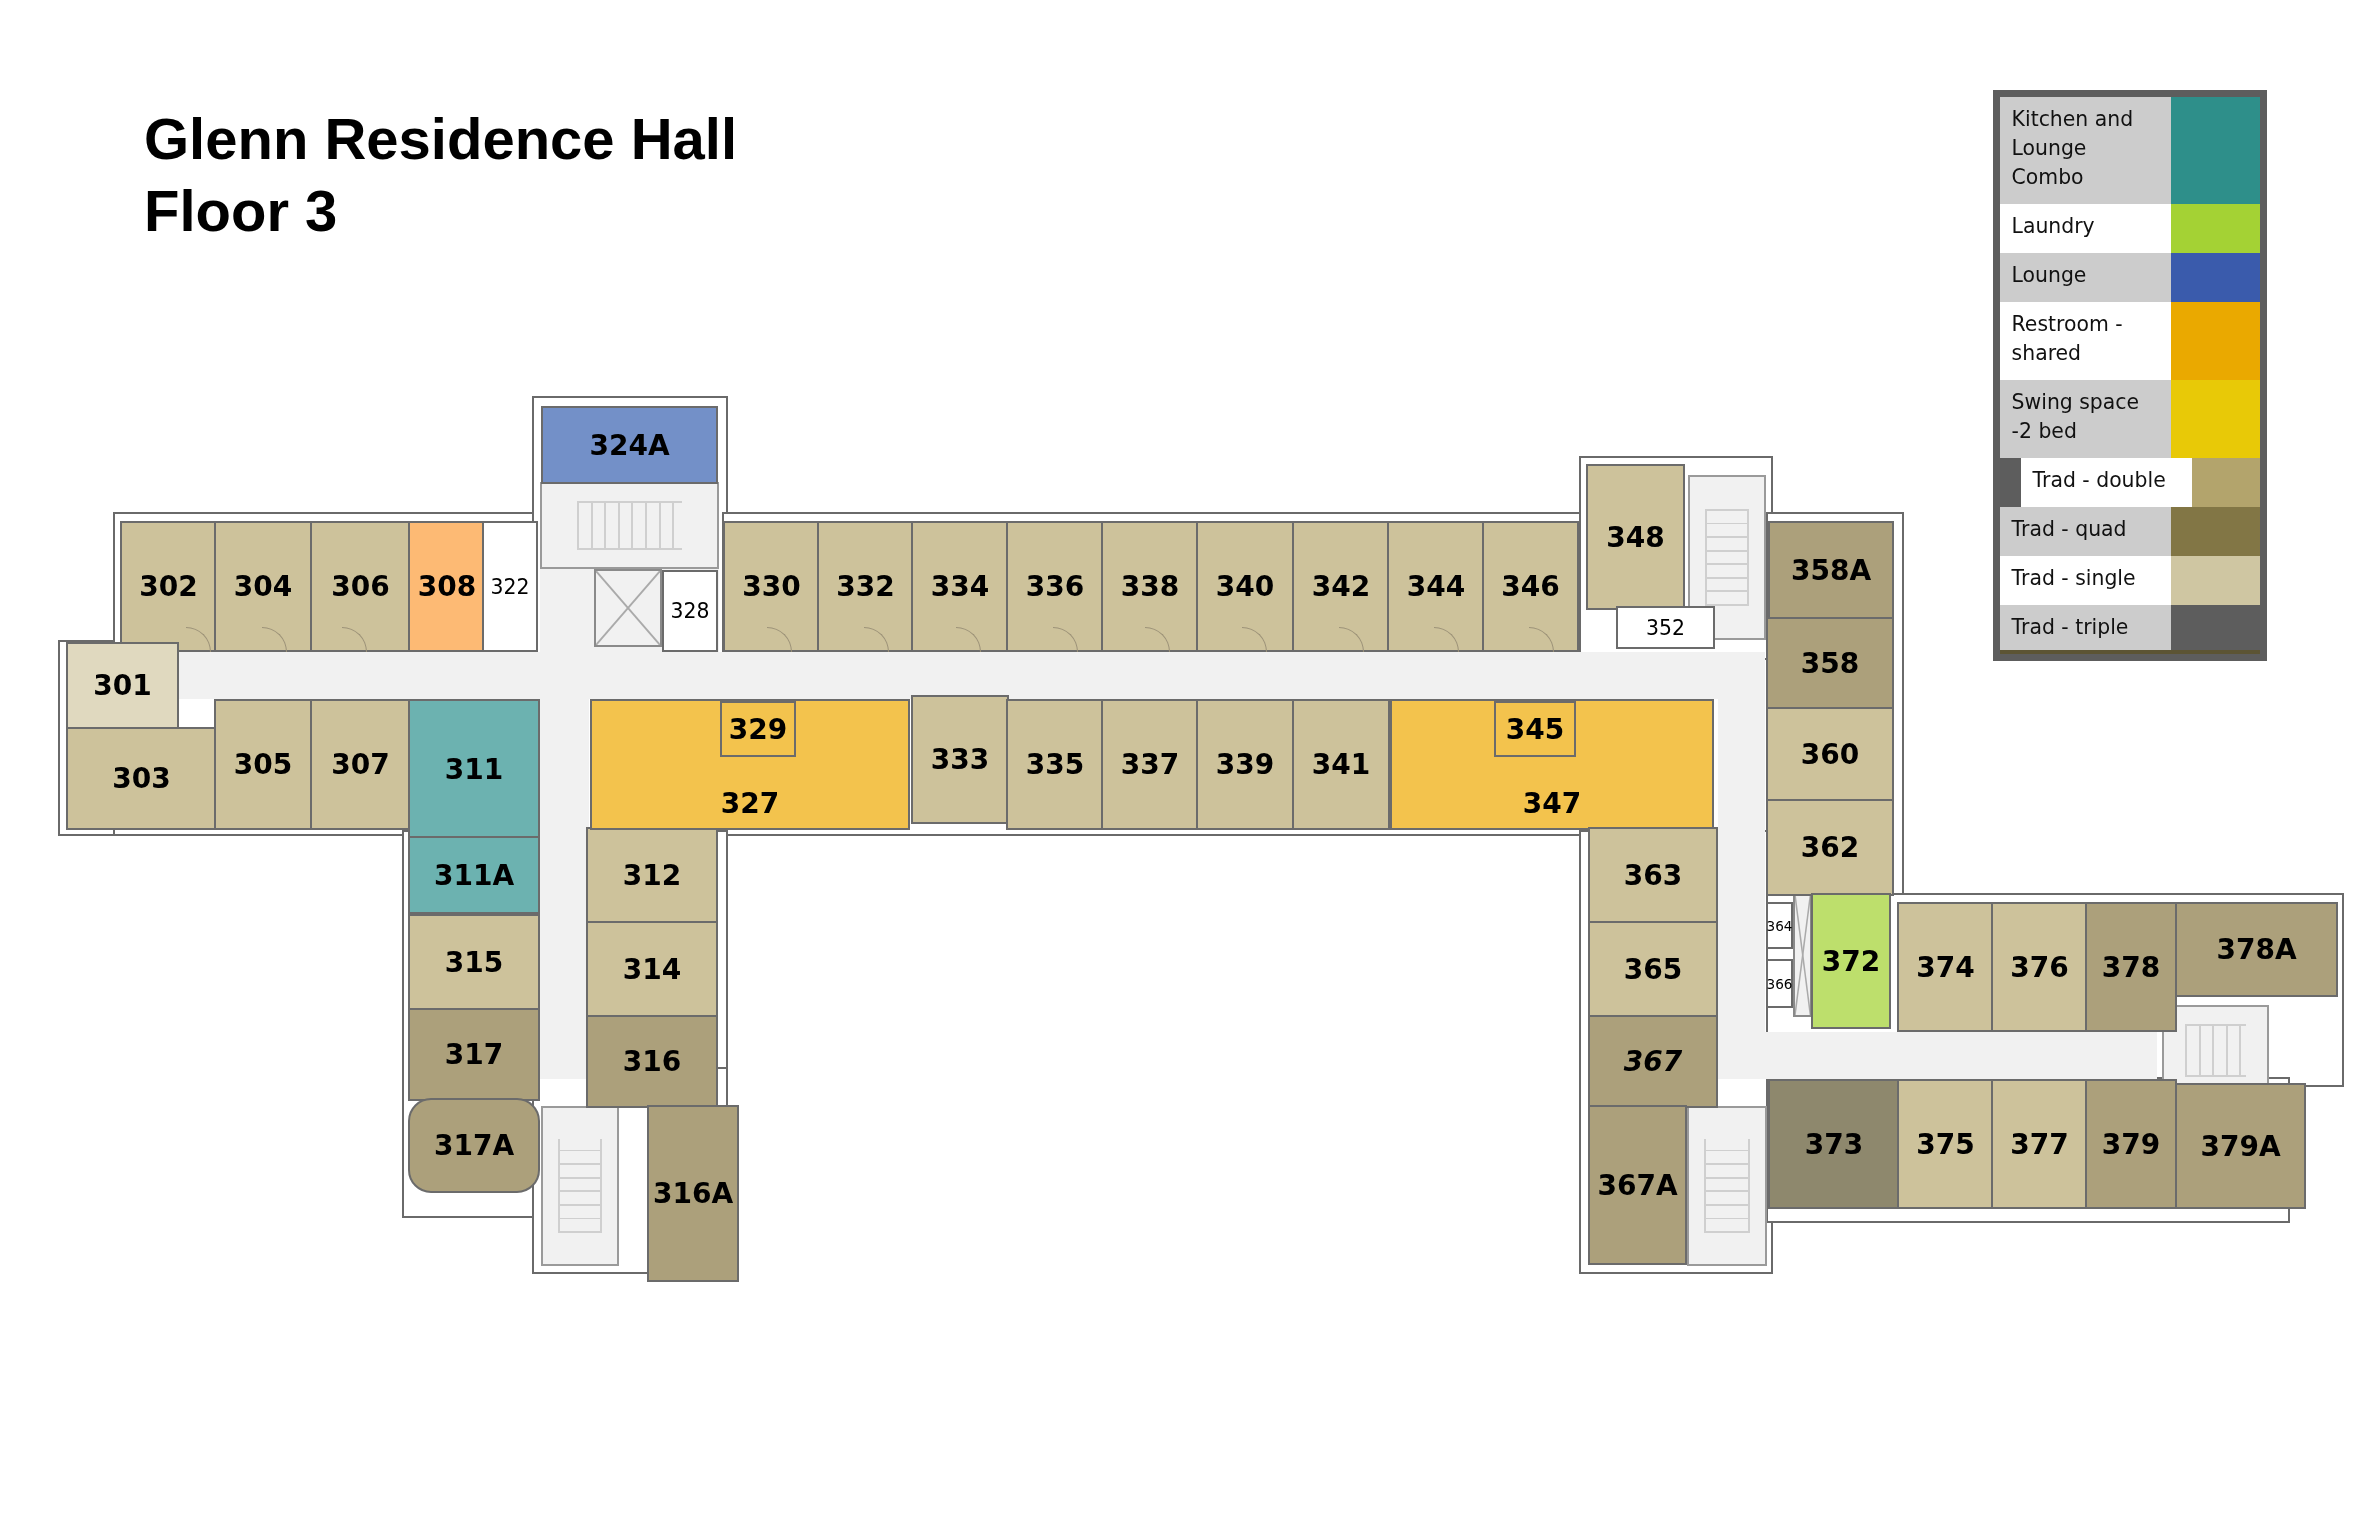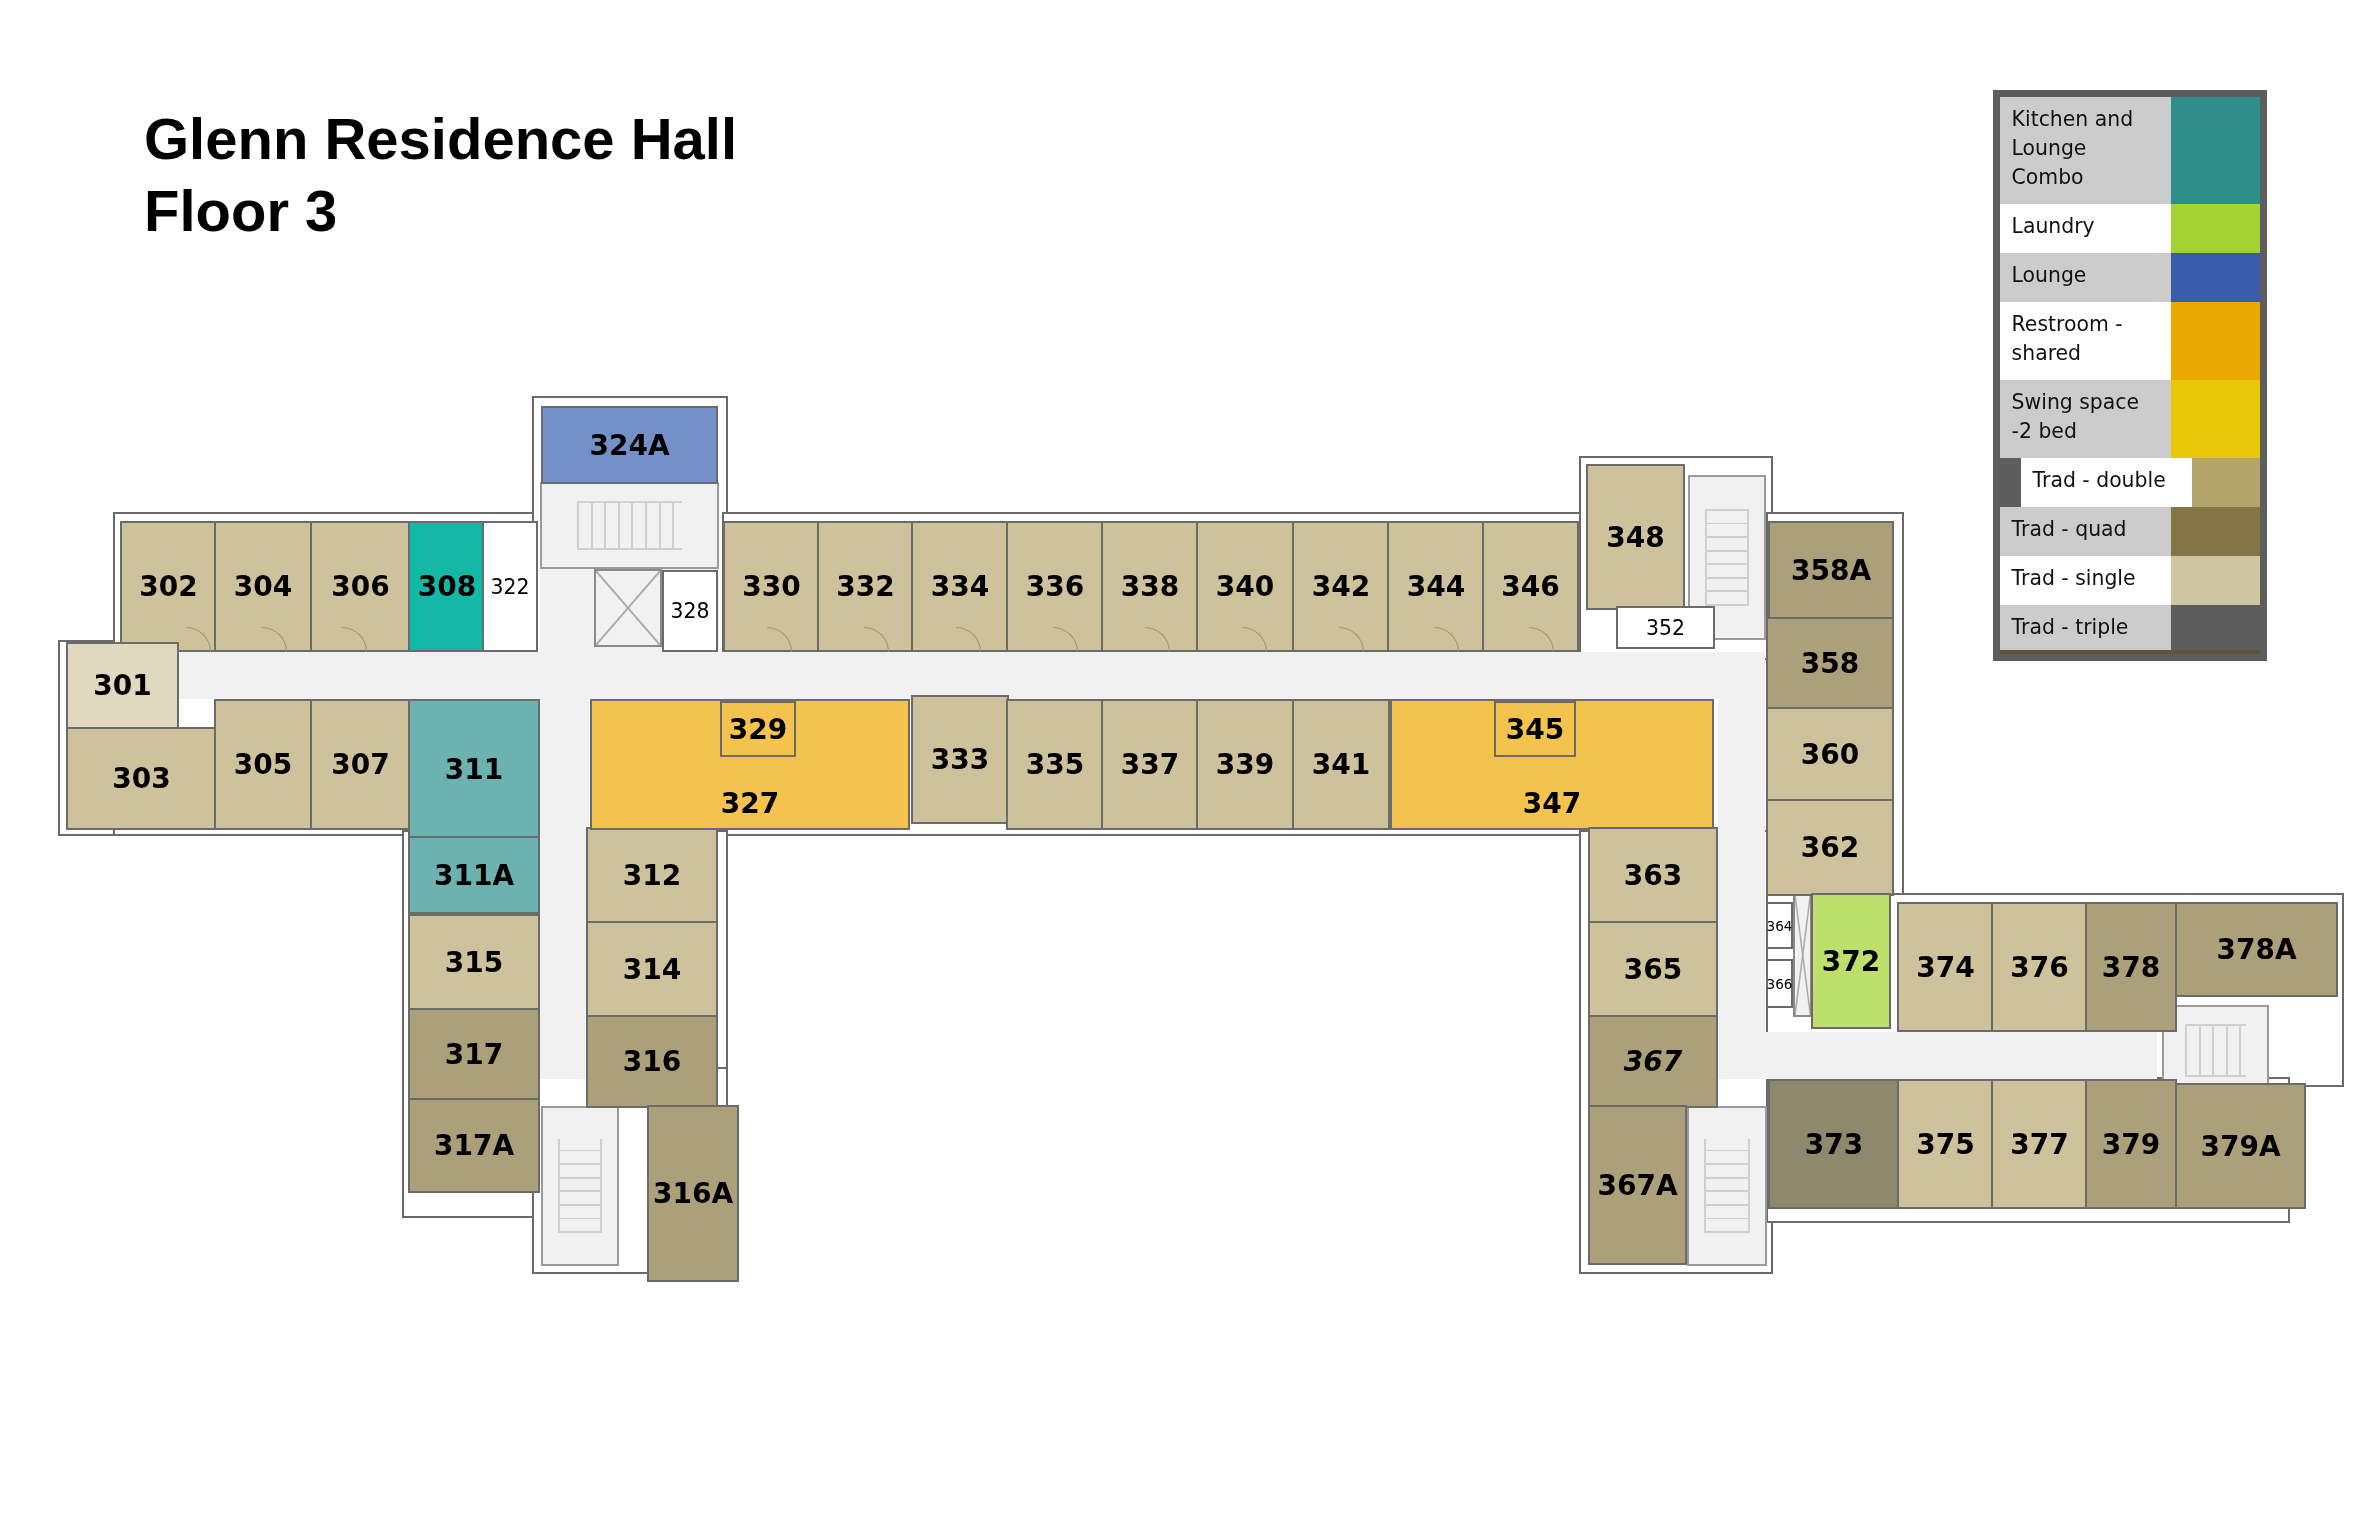--- a/index.html
+++ b/index.html
@@ -12,21 +12,21 @@
   .corr { position:absolute; background:#f1f1f1; }
   .room { position:absolute; box-sizing:border-box; border:2.9px solid #6b6b6b;
           display:flex; align-items:center; justify-content:center;
           font-weight:bold; font-size:28px; color:#000; }
   .room.small { font-weight:normal; font-size:20.4px; }
   .room.tiny { font-weight:normal; font-size:13.6px; }
   .double { background:#cdc29b; }
   .quad { background:#aca07b; }
   .triple { background:#8e886d; }
   .single { background:#e0d9bf; }
-  .swing { background:#14b8a6; }
+  .swing { background:#fdba74; }
   .lounge { background:#7390c8; }
   .kitchen { background:#6cb2b0; }
   .laundry { background:#bddf6c; }
   .rest { background:#f3c34d; }
   .util { background:#ffffff; }
   .stair { background:#f1f1f1; border-color:#9a9a9a; }
   .stair .treads { position:absolute; left:20%; right:20%; top:20%; bottom:20%;
      background:repeating-linear-gradient(90deg,#cfcfcf 0 1.9px,transparent 1.9px 13.6px);
      border-top:2.9px solid #cfcfcf; border-bottom:2.9px solid #cfcfcf; }
   .stair.v .treads { background:repeating-linear-gradient(0deg,#cfcfcf 0 1.9px,transparent 1.9px 13.6px);
@@ -113,21 +113,21 @@
   <div class="room double" style="left:66px;top:727px;width:151px;height:103px;">303</div>
   <div class="room double" style="left:214px;top:699px;width:98px;height:131px;">305</div>
   <div class="room double" style="left:310px;top:699px;width:101px;height:131px;">307</div>
 
   <div class="room lounge" style="left:541px;top:406px;width:177px;height:78px;">324A</div>
   <div class="room kitchen" style="left:408px;top:699px;width:132px;height:141px;">311</div>
   <div class="room kitchen" style="left:408px;top:836px;width:132px;height:78px;">311A</div>
 
   <div class="room double" style="left:408px;top:914px;width:132px;height:97px;">315</div>
   <div class="room quad" style="left:408px;top:1008px;width:132px;height:93px;">317</div>
-  <div class="room quad" style="left:408px;top:1098px;width:132px;height:95px;">317A</div>
+  <div class="room quad" style="left:408px;top:1098px;width:132px;height:95px;border-radius:23px;">317A</div>
   <div class="room double" style="left:586px;top:827px;width:132px;height:97px;">312</div>
   <div class="room double" style="left:586px;top:921px;width:132px;height:97px;">314</div>
   <div class="room quad" style="left:586px;top:1015px;width:132px;height:93px;">316</div>
   <div class="room quad" style="left:626px;top:1105px;width:92px;height:177px;margin-left:21px;">316A</div>
 
   <div class="room double" style="left:723px;top:521px;width:97px;height:131px;">330</div>
   <div class="room double" style="left:817px;top:521px;width:97px;height:131px;">332</div>
   <div class="room double" style="left:911px;top:521px;width:98px;height:131px;">334</div>
   <div class="room double" style="left:1006px;top:521px;width:98px;height:131px;">336</div>
   <div class="room double" style="left:1101px;top:521px;width:98px;height:131px;">338</div>

